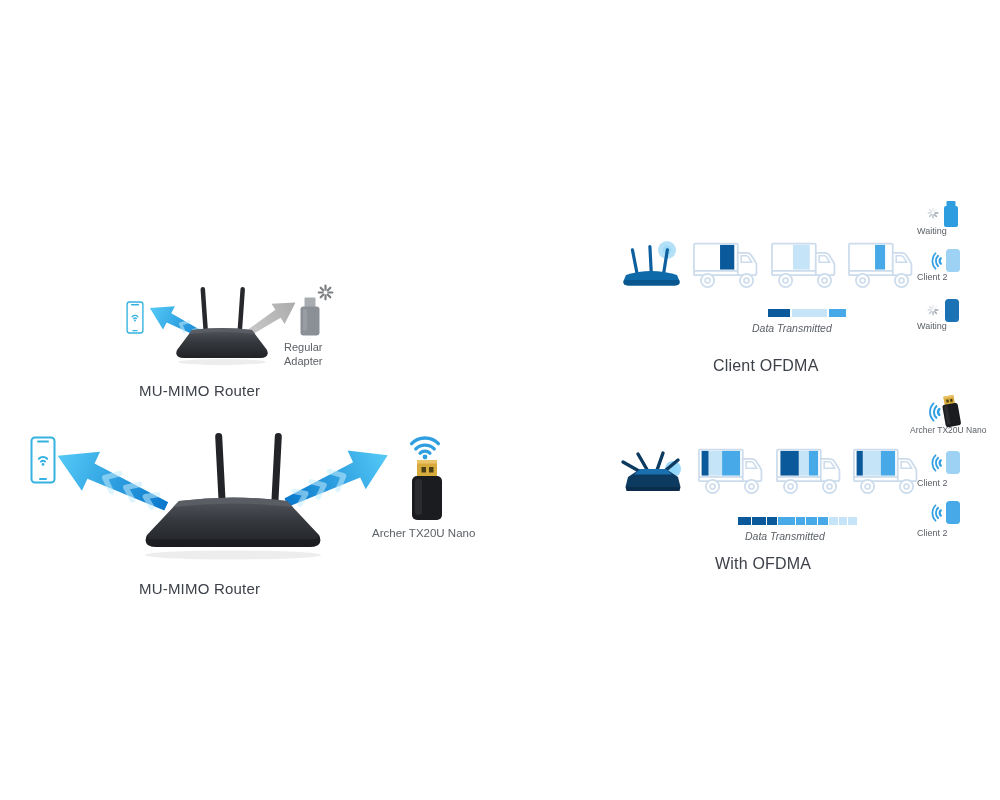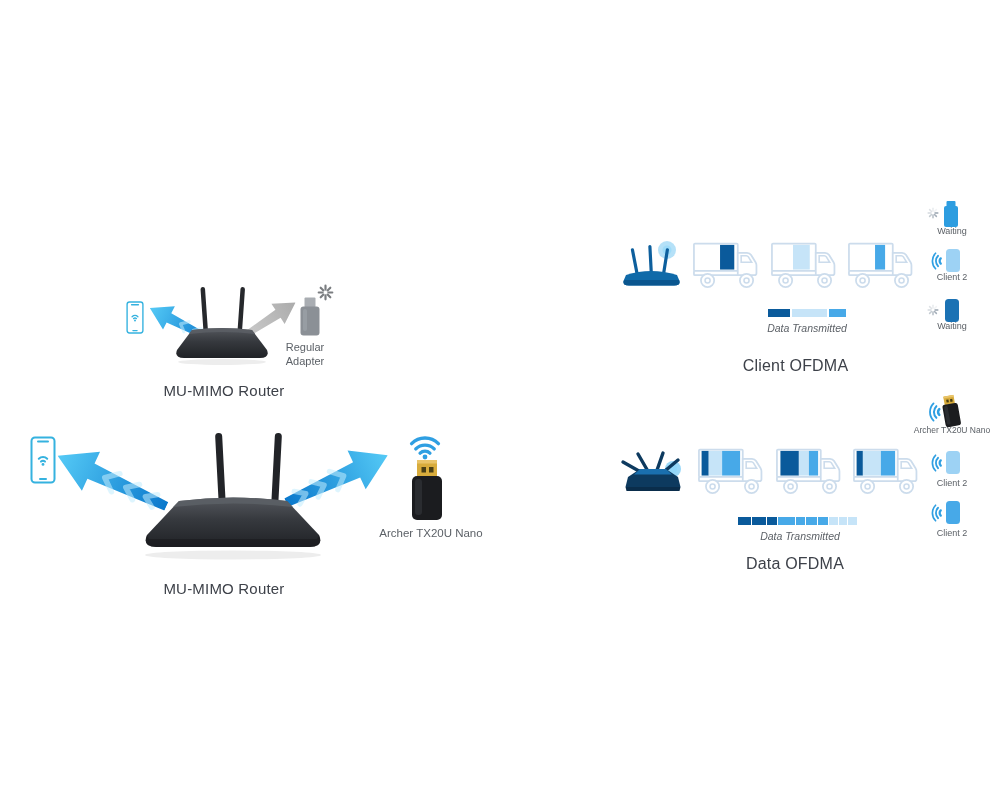--- a/index.html
+++ b/index.html
@@ -1,19 +1,19 @@
 <!DOCTYPE html>
 <html style="--c-dark: #0a5a9b; --c-mid: #47a9e8; --c-pale: #c6e4f8; --c-light: #9dd2f4; --c-midDark: #1b72b4; --c-usbBlue: #2d9de0; --c-outline: #ccdcec; --c-wifi: #2f9fe2; --c-textDark: #3d4149; --c-textGray: #5c6167;"><head>
 <meta charset="utf-8">
 <style>
   html,body{margin:0;padding:0;background:#fff;}
   .canvas{position:relative;width:1000px;height:800px;background:#fff;overflow:hidden;
           font-family:"Liberation Sans",sans-serif;}
   .abs{position:absolute;}
-  .lbl{position:absolute;text-align:center;color:var(--c-textGray);}
+  .lbl{position:absolute;color:var(--c-textGray);}
   .lbl-small{font-size:9px;line-height:1.1;}
   .lbl-tiny{font-size:8.5px;line-height:1.1;}
   .lbl-adapter{font-size:11px;line-height:1.25;}
   .lbl-archer{font-size:11.5px;}
   .lbl-bar{font-size:10.5px;font-style:italic;}
   .lbl-router{font-size:15px;color:var(--c-textDark);letter-spacing:.2px;}
   .lbl-title{font-size:16px;color:var(--c-textDark);letter-spacing:.2px;}
   .bar{position:absolute;display:flex;align-items:stretch;height:8px;}
   .bar.gap2{gap:2px;} .bar.gap1{gap:1px;}
   .bar span{display:block;height:100%;}
@@ -97,21 +97,21 @@
     <line x1="7" y1="4.6" x2="7" y2="1.4"></line>
     <line x1="8.7" y1="5.3" x2="10.96" y2="3.04"></line>
   </svg>
 
   <svg class="abs" style="left:298px;top:297px" width="24" height="40" viewBox="0 0 24 40">
     <rect x="6.5" y="0.5" width="11" height="10" rx="1" fill="#a9adb2"></rect>
     <rect x="2.5" y="9.5" width="19" height="29" rx="3" fill="#8b9096"></rect>
     <rect x="5" y="12" width="4" height="22" rx="2" fill="#9aa0a6" opacity=".8"></rect>
   </svg>
 
-  <div class="lbl lbl-adapter" style="left:273px;top:341px;width:64px">Regular Adapter</div>
+  <div class="lbl lbl-adapter" style="left:284px;top:341px;width:64px">Regular Adapter</div>
 
   <div class="lbl lbl-router" style="left:139px;top:382px;width:170px">MU-MIMO Router</div>
 
   <svg class="abs phone" style="left:30px;top:436px" width="26" height="48" viewBox="0 0 26 48">
     <rect x="1.5" y="1.5" width="23" height="45" rx="3.5"></rect>
     <line x1="8" y1="5.5" x2="18" y2="5.5"></line>
     <line x1="10" y1="43" x2="16" y2="43"></line>
     <path d="M8.8 22.8 A6 6 0 0 1 17.2 22.8"></path>
     <path d="M11 25.6 A3 3 0 0 1 15 25.6"></path>
     <circle cx="13" cy="28.4" r="1.4" fill="#35b2df" stroke="none"></circle>
@@ -364,15 +364,15 @@
       <span style="width: 17px; background: rgb(71, 169, 232);"></span>
       <span style="width: 9px; background: rgb(71, 169, 232);"></span>
       <span style="width: 11px; background: rgb(71, 169, 232);"></span>
       <span style="width: 10px; background: rgb(71, 169, 232);"></span>
       <span style="width: 9px; background: rgb(198, 228, 248);"></span>
       <span style="width: 8px; background: rgb(198, 228, 248);"></span>
       <span style="width: 9px; background: rgb(198, 228, 248);"></span>
     </div>
   <div class="lbl lbl-bar" style="left:745px;top:530px;width:110px">Data Transmitted</div>
 
-  <div class="lbl lbl-title" style="left:715px;top:555px;width:160px">Data OFDMA</div>
+  <div class="lbl lbl-title" style="left:715px;top:555px;width:160px">With OFDMA</div>
 
 </div>
 
 </body></html>

